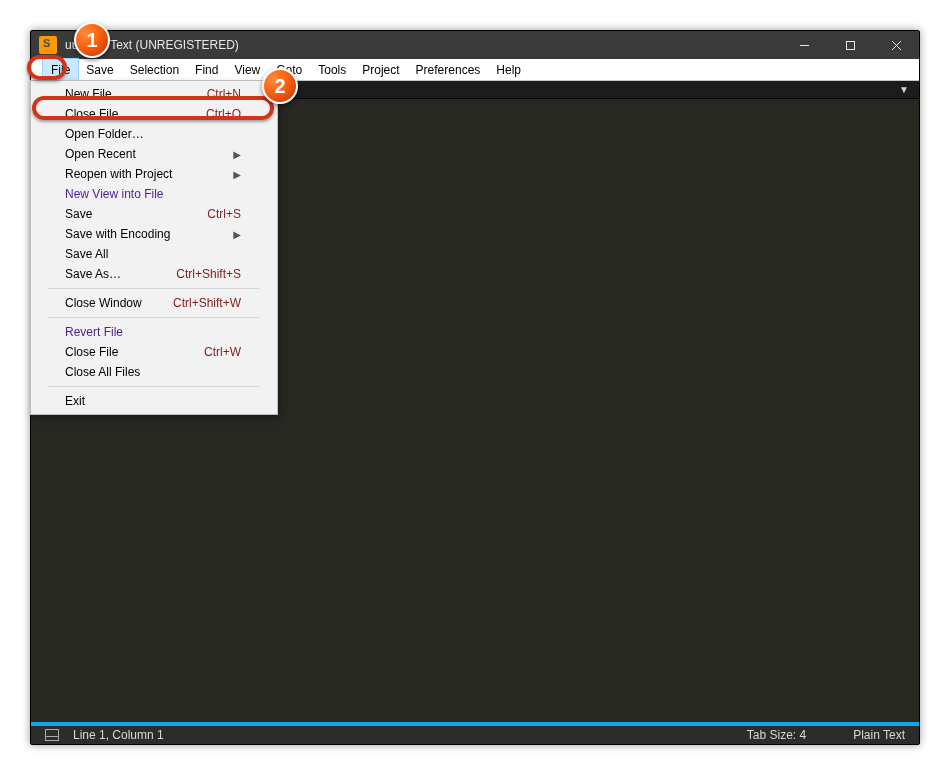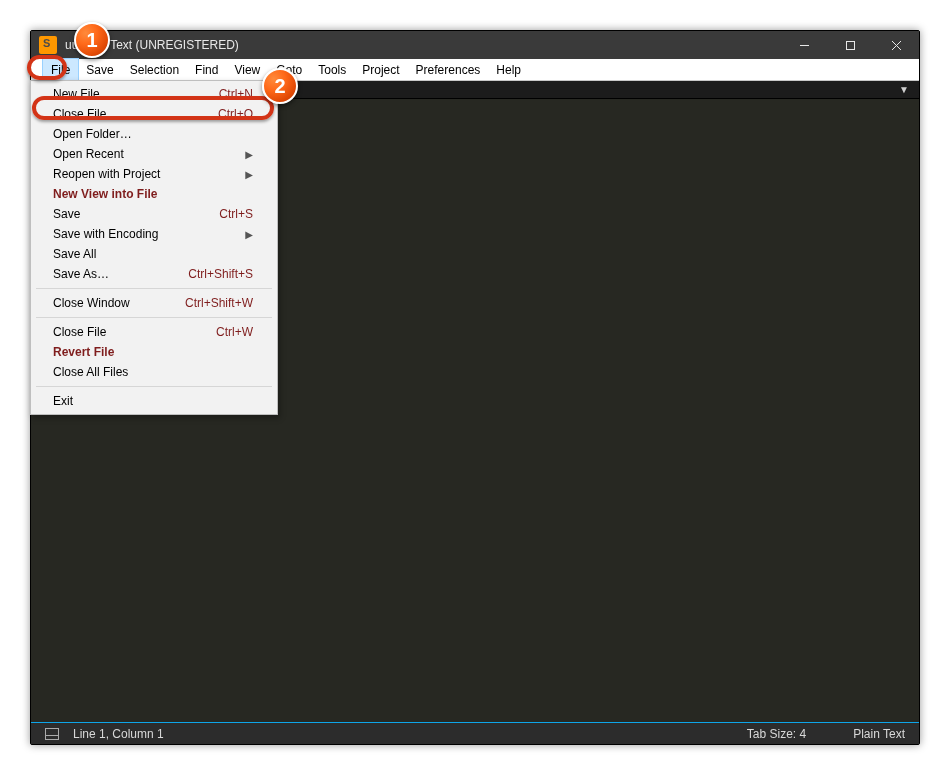--- a/index.html
+++ b/index.html
@@ -25,40 +25,40 @@
   .menubar .mitem.active { background: #cce8ff; outline:1px solid #99d1ff;margin-left:12px; }
 
   
   .tabstrip { height: 18px; background: #1c1c1c; border-bottom:1px solid #000; display:flex; justify-content:flex-end; align-items:center; padding-right:10px; }
   .tabstrip .chev { color:#d0d0d0; font-size:10px; }
 
   
   .editor { flex:1; background: #272822; }
 
   
-  .statusbar { height: 22px; background: #2c2c2c; color:#d8d8d8; font-size:12px; display:flex; align-items:center; padding: 0 14px; border-top:1px solid #0ea5e9; }
+  .statusbar { height: 22px; background: #2c2c2c; color:#d8d8d8; font-size:12px; display:flex; align-items:center; padding: 0 14px; border-top:4px solid #0ea5e9; }
   .statusbar .console-ico { width:14px; height:12px; border:1px solid #aaa; position:relative; margin-right:14px; }
   .statusbar .console-ico::after{ content:""; position:absolute; left:0; right:0; bottom:3px; border-top:1px solid #aaa; }
   .statusbar .spacer { flex:1; }
   .statusbar .seg { margin-left: 47px; }
 
   .wincol { display:flex; flex-direction:column; height:100%; }
   .editor-wrap { flex:1; display:flex; flex-direction:column; }
 
   
   .dropdown {
     position: absolute; left: 30px; top: 80px; width: 248px;
     background: #f2f2f2; border:1px solid #bfbfbf; box-shadow: 2px 3px 6px rgba(0,0,0,.3);
-    font-size: 12px; color:#000; padding: 3px 4px;
+    font-size: 12px; color:#000; padding: 3px 16px;
   }
   .dropdown .row { display:flex; align-items:center; height:20px; padding: 0 20px 0 18px; }
   .dropdown .row .lbl { flex:1; white-space:nowrap; }
   .dropdown .row .sc  { color:#7f1d1d; }
   .dropdown .row .arr { color:#555; font-size:10px; margin-left:6px; }
-  .dropdown .row.disabled { color:#7f1d1d;font-weight:bold; }
+  .dropdown .row.disabled { color:#4c1d95; }
   .dropdown .sep { height:1px; background:#d6d6d6; margin:4px 1px; }
 
   
   .callout { position:absolute; border:4px solid #d33417; border-radius:16px;
              box-shadow: 0 2px 3px rgba(0,0,0,.35); pointer-events:none; }
   .callout.c-file  { left:27px;  top:55px;  width:40px;  height:25px; }
   .callout.c-open  { left:32px;  top:96px;  width:242px; height:24px; border-radius:12px; }
 
   .badge { position:absolute; width:36px; height:36px; border-radius:50%;
            background: radial-gradient(circle at 30% 28%, #ff8a3b 0%, #ff6a1a 35%, #e24a06 70%, #b73300 100%);
@@ -164,26 +164,26 @@
     <div class="row">
       <span class="lbl">Save As…</span>
       <span class="sc">Ctrl+Shift+S</span>
     </div>
     <div class="sep"></div>
     <div class="row">
       <span class="lbl">Close Window</span>
       <span class="sc">Ctrl+Shift+W</span>
     </div>
     <div class="sep"></div>
+    <div class="row disabled">
+      <span class="lbl">Revert File</span>
+    </div>
     <div class="row">
       <span class="lbl">Close File</span>
       <span class="sc">Ctrl+W</span>
-    </div>
-    <div class="row disabled">
-      <span class="lbl">Revert File</span>
     </div>
     <div class="row">
       <span class="lbl">Close All Files</span>
     </div>
     <div class="sep"></div>
     <div class="row">
       <span class="lbl">Exit</span>
     </div>
   </div>
 

